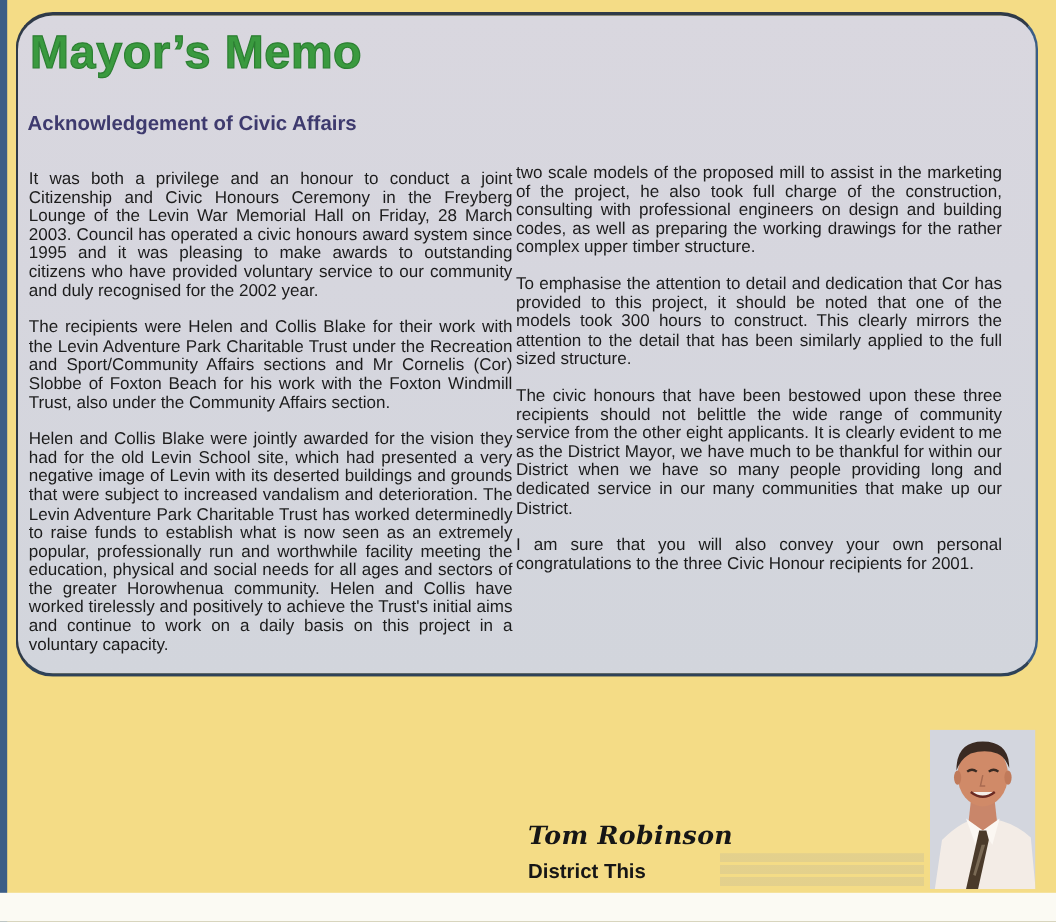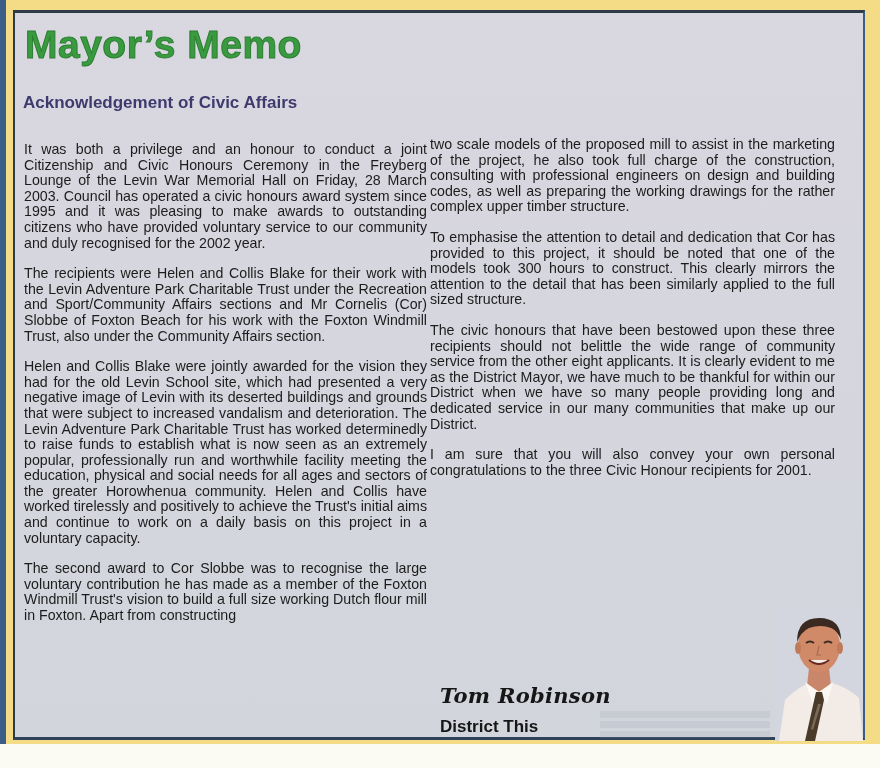--- a/index.html
+++ b/index.html
@@ -24,27 +24,28 @@
       position: absolute;
       left: 0; top: 744px;
       width: 880px; height: 24px;
       background: #fbfaf3;
     }
     .panel {
       position: absolute;
       left: 13px;
       top: 10px;
       width: 852px;
-      height: 730px;
+      height: 554px;
       background: linear-gradient(180deg, #d9d7df 0%, #d6d6de 40%, #d2d5dc 100%);
       border-top: 3px solid #2f3a48;
       border-left: 2px solid #2f3a48;
       border-right: 2px solid #3a5d86;
       border-bottom: 3px solid #2f4258;
       box-sizing: border-box;
+      border-radius: 31px;
     }
     .title {
       position: absolute;
       left: 10px;
       top: 10px;
       margin: 0;
       font-size: 39px;
       font-weight: bold;
       letter-spacing: 0.5px;
       color: #3a9a3f;
@@ -122,21 +123,20 @@
 <div class="bottom-paper"></div>
 
 <div class="panel">
   <h1 class="title">Mayor’s Memo</h1>
   <h2 class="subtitle">Acknowledgement of Civic Affairs</h2>
 
   <div class="col col-left">
     <p>It was both a privilege and an honour to conduct a joint Citizenship and Civic Honours Ceremony in the Freyberg Lounge of the Levin War Memorial Hall on Friday, 28 March 2003. Council has operated a civic honours award system since 1995 and it was pleasing to make awards to outstanding citizens who have provided voluntary service to our community and duly recognised for the 2002 year.</p>
     <p>The recipients were Helen and Collis Blake for their work with the Levin Adventure Park Charitable Trust under the Recreation and Sport/Community Affairs sections and Mr Cornelis (Cor) Slobbe of Foxton Beach for his work with the Foxton Windmill Trust, also under the Community Affairs section.</p>
     <p>Helen and Collis Blake were jointly awarded for the vision they had for the old Levin School site, which had presented a very negative image of Levin with its deserted buildings and grounds that were subject to increased vandalism and deterioration. The Levin Adventure Park Charitable Trust has worked determinedly to raise funds to establish what is now seen as an extremely popular, professionally run and worthwhile facility meeting the education, physical and social needs for all ages and sectors of the greater Horowhenua community. Helen and Collis have worked tirelessly and positively to achieve the Trust's initial aims and continue to work on a daily basis on this project in a voluntary capacity.</p>
-    <p>The second award to Cor Slobbe was to recognise the large voluntary contribution he has made as a member of the Foxton Windmill Trust's vision to build a full size working Dutch flour mill in Foxton. Apart from constructing</p>
   </div>
 
   <div class="col col-right">
     <p>two scale models of the proposed mill to assist in the marketing of the project, he also took full charge of the construction, consulting with professional engineers on design and building codes, as well as preparing the working drawings for the rather complex upper timber structure.</p>
     <p>To emphasise the attention to detail and dedication that Cor has provided to this project, it should be noted that one of the models took 300 hours to construct. This clearly mirrors the attention to the detail that has been similarly applied to the full sized structure.</p>
     <p>The civic honours that have been bestowed upon these three recipients should not belittle the wide range of community service from the other eight applicants. It is clearly evident to me as the District Mayor, we have much to be thankful for within our District when we have so many people providing long and dedicated service in our many communities that make up our District.</p>
     <p>I am sure that you will also convey your own personal congratulations to the three Civic Honour recipients for 2001.</p>
   </div>
 
   <div class="bleed"></div>

